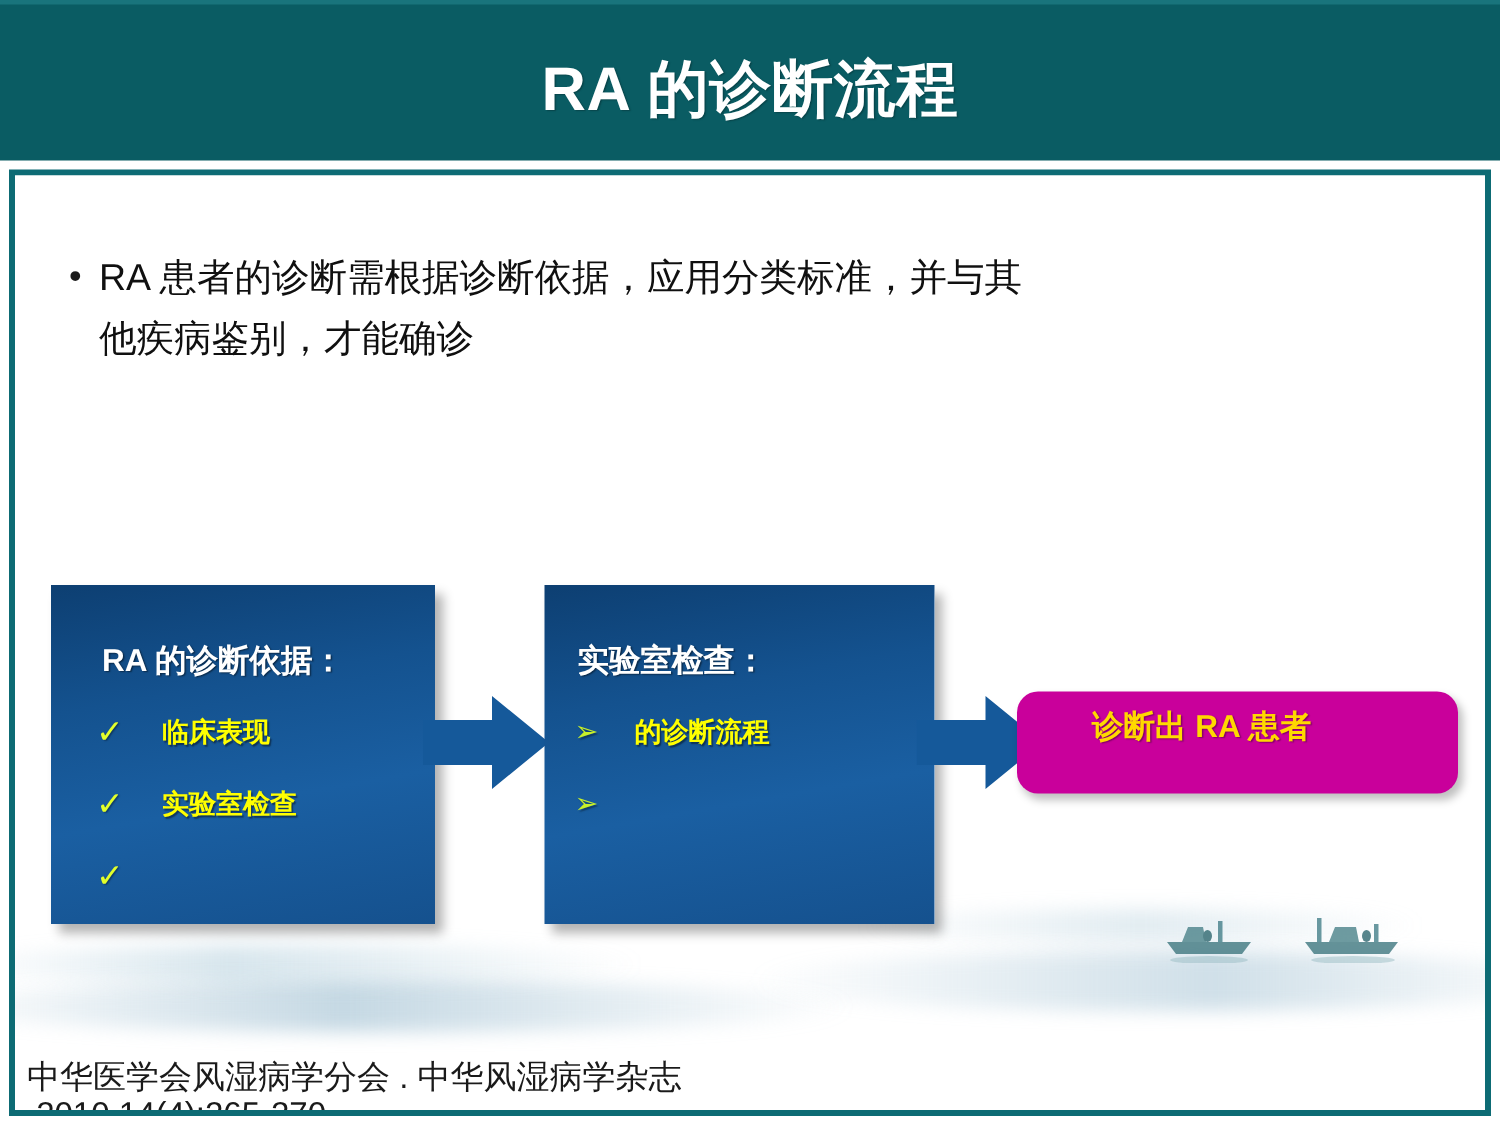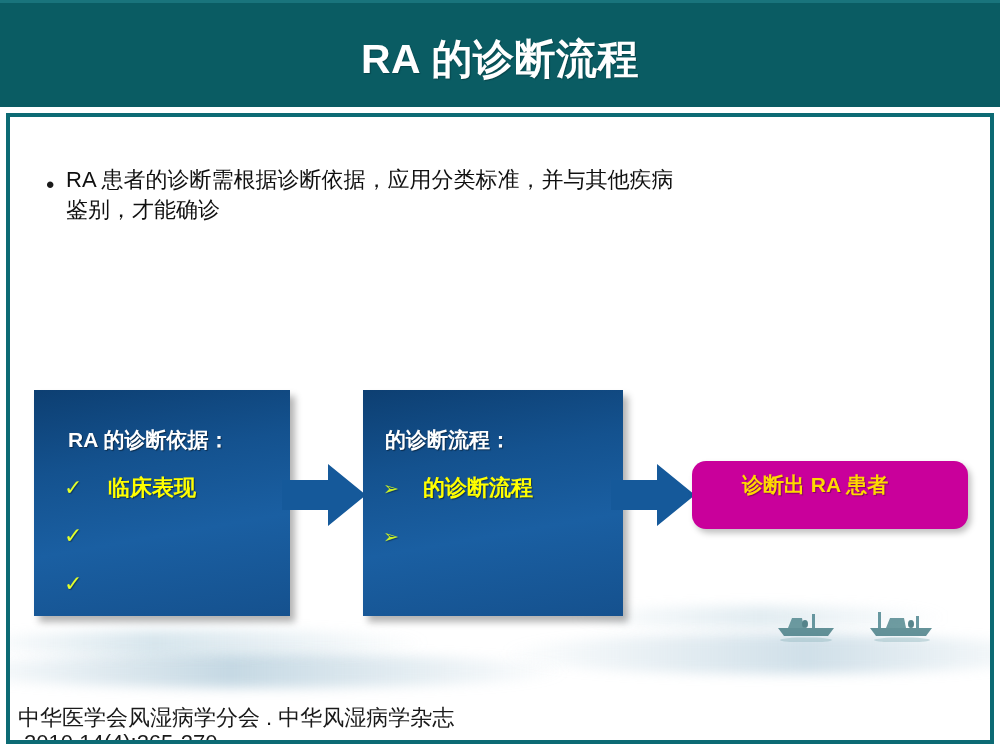--- a/index.html
+++ b/index.html
@@ -123,22 +123,22 @@
     flex: 0 0 26px;
     color: #1a1a1a;
     font-size: 24px;
     line-height: 40px;
     text-align: left;
     padding-left: 6px;
     box-sizing: border-box;
   }
   .bullet-text {
     color: #101010;
-    font-size: 22px;
-    line-height: 30px;
+    font-size: 25px;
+    line-height: 41px;
     letter-spacing: 0px;
   }
 
   
   .flow-box {
     position: absolute;
     box-sizing: border-box;
     background: linear-gradient(170deg, #0d3f72 0%, #14528f 32%, #1a5fa2 62%, #15518e 100%);
     box-shadow: 5px 6px 7px rgba(0,0,0,0.30);
     color: #ffffff;
@@ -182,46 +182,47 @@
   .li-marker {
     flex: 0 0 auto;
     width: 44px;
     font-size: 22px;
     line-height: 1;
     color: #e3ff2a;
     text-shadow: 1px 1px 1px rgba(0,0,0,0.35);
   }
   #box-2 .li-marker { width: 40px; font-size: 19px; color: #c8f029; }
   .li-label {
-    font-size: 22px;
+    font-size: 18px;
     font-weight: bold;
     color: #ffff00;
     text-shadow: 1px 1px 1px rgba(0,0,0,0.45);
     white-space: nowrap;
   }
 
   
   .arrow {
     position: absolute;
     color: #15599a;
   }
   .arrow svg { display: block; }
   #arrow-1 { left: 272px; top: 345px; }
   #arrow-2 { left: 601px; top: 345px; }
 
   
   .result-box {
     position: absolute;
-    left: 682px;
+    left: 668px;
     top: 344px;
     width: 276px;
     height: 68px;
     background: #c9009b;
     border-radius: 14px;
     box-shadow: 3px 4px 6px rgba(0,0,0,0.25);
+    padding-left: 18px;
   }
   .result-text {
     position: absolute;
     left: 50px;
     top: 8px;
     width: 200px;
     font-size: 21px;
     font-weight: bold;
     color: #ffd800;
     line-height: 32px;
@@ -287,35 +288,36 @@
 
       <div class="flow-box" id="box-1">
         <div class="box-heading">RA 的诊断依据：</div>
         <ul class="box-list">
           <li>
             <span class="li-marker">✓</span>
             <span class="li-label">临床表现</span>
           </li>
           <li>
             <span class="li-marker">✓</span>
+            <span class="li-label">实验室检查</span>
           </li>
           <li>
             <span class="li-marker">✓</span>
           </li>
         </ul>
       </div>
 
       <div class="arrow" id="arrow-1">
         <svg width="84" height="66" viewBox="0 0 84 66">
           <path d="M0 18 L46 18 L46 2 L84 33 L46 64 L46 48 L0 48 Z" fill="#15599a"></path>
         </svg>
       </div>
 
       <div class="flow-box" id="box-2">
-        <div class="box-heading">的诊断流程：</div>
+        <div class="box-heading">实验室检查：</div>
         <ul class="box-list">
           <li>
             <span class="li-marker">➢</span>
             <span class="li-label">的诊断流程</span>
           </li>
           <li>
             <span class="li-marker">➢</span>
           </li>
         </ul>
       </div>

